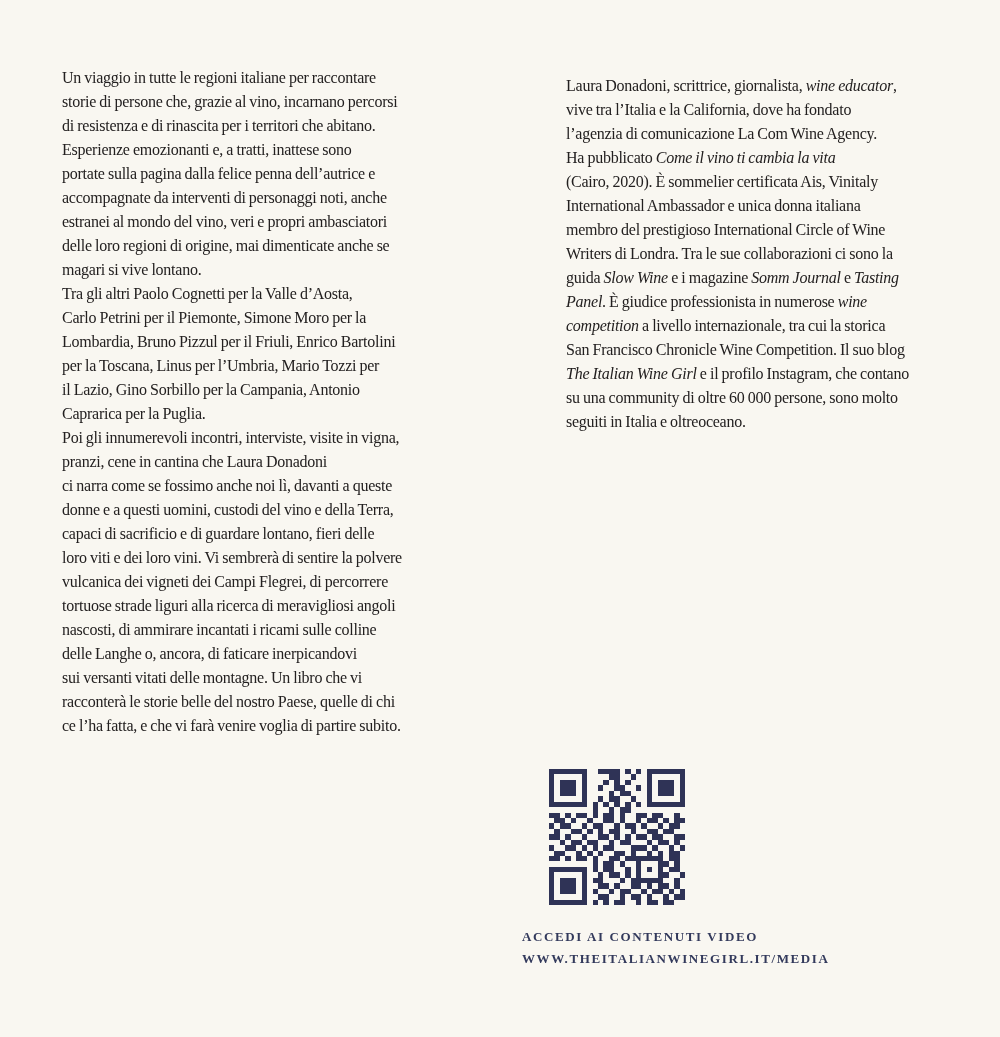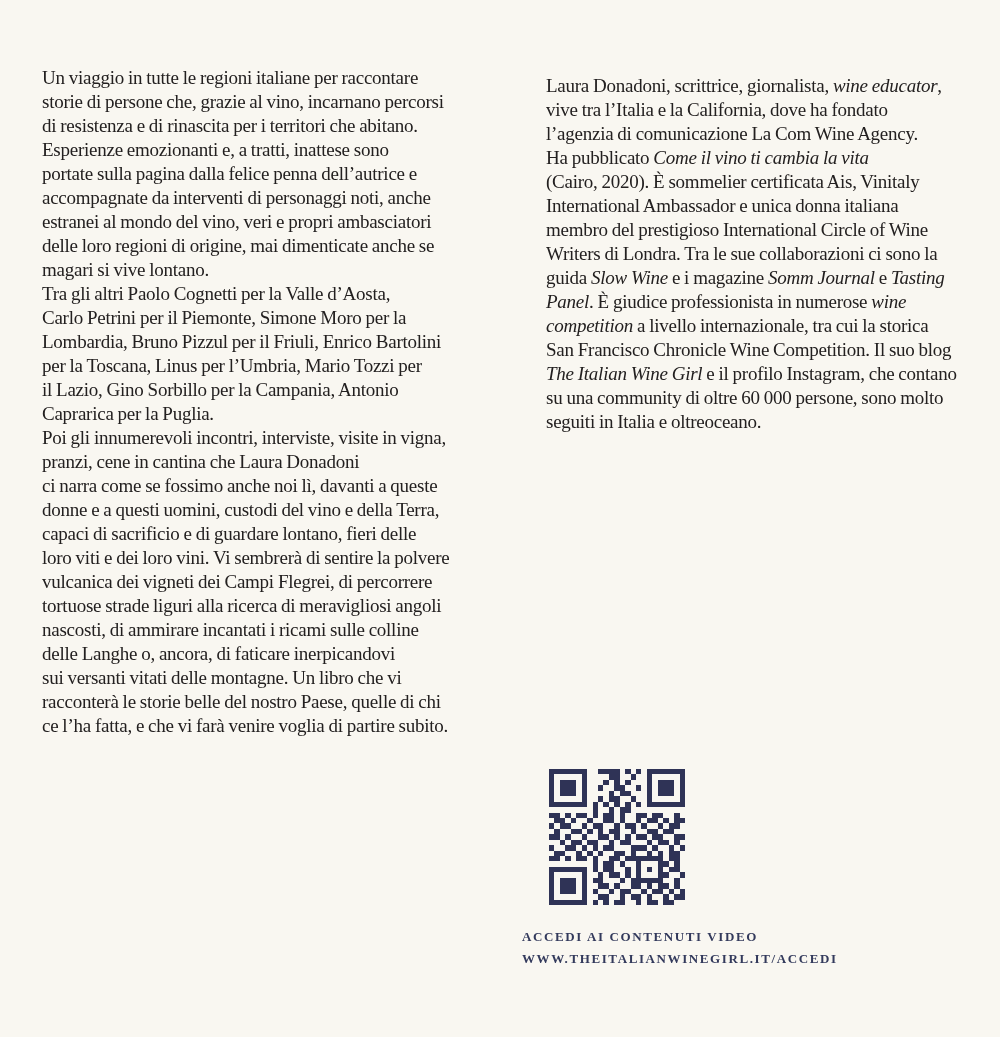--- a/index.html
+++ b/index.html
@@ -6,25 +6,26 @@
   .page{
     position:relative;
     width:1000px;height:1037px;
     background:#f9f7f1;
     font-family:"Liberation Serif","DejaVu Serif",serif;
     color:#232020;
     overflow:hidden;
   }
   .col{
     position:absolute;
-    font-size:19px;
+    font-size:16px;
     line-height:24px;
     letter-spacing:-0.25px;
     word-spacing:-0.5px;
     color:#232020;
+    margin-left:20px;
   }
   .col.left{
     left:42px;top:66px;width:460px;
     white-space:pre-line;
   }
   .col.right{
     left:546px;top:74px;width:440px;font-family:Liberation Serif, serif;
   }
   .col.right i{font-style:italic;}
   .qr{
@@ -707,16 +708,16 @@
       <div class="m d"></div>
       <div class="m"></div>
       <div class="m d"></div>
       <div class="m d"></div>
       <div class="m"></div>
       <div class="m"></div>
     </div>
 
   <div class="footer">
     <div>ACCEDI AI CONTENUTI VIDEO</div>
-    <div>WWW.THEITALIANWINEGIRL.IT/ACCEDI</div>
+    <div>WWW.THEITALIANWINEGIRL.IT/MEDIA</div>
   </div>
 
 </div>
 
 </body></html>

